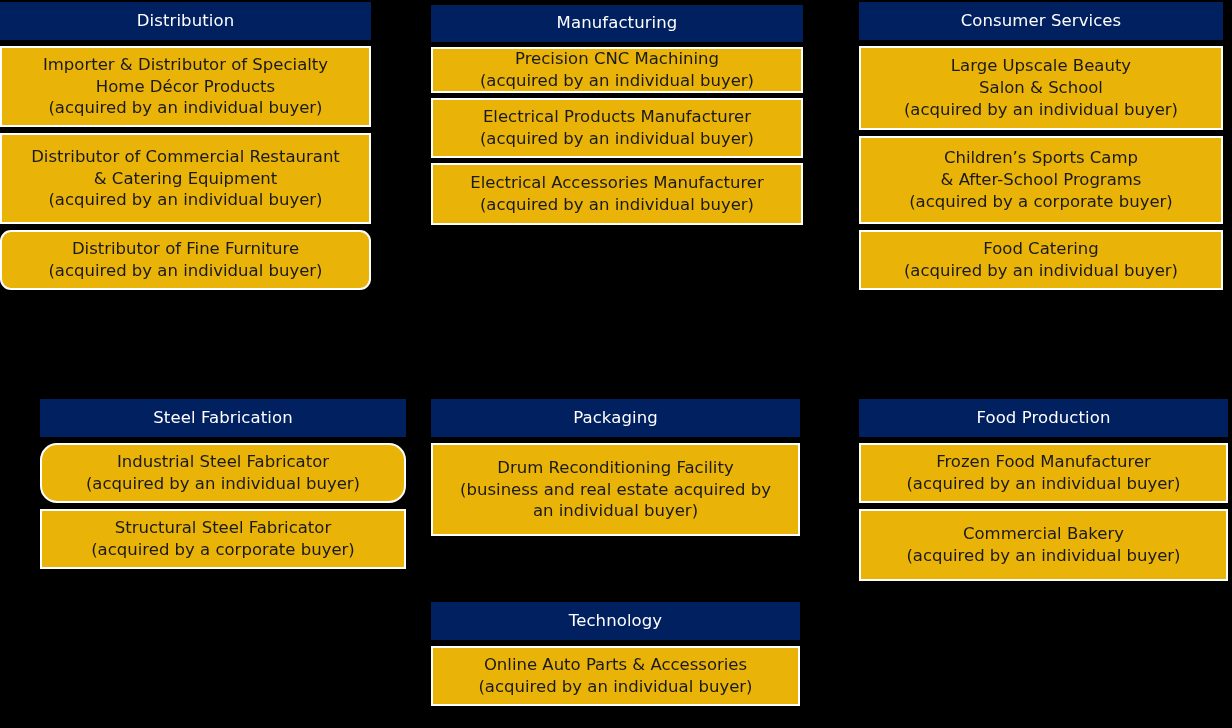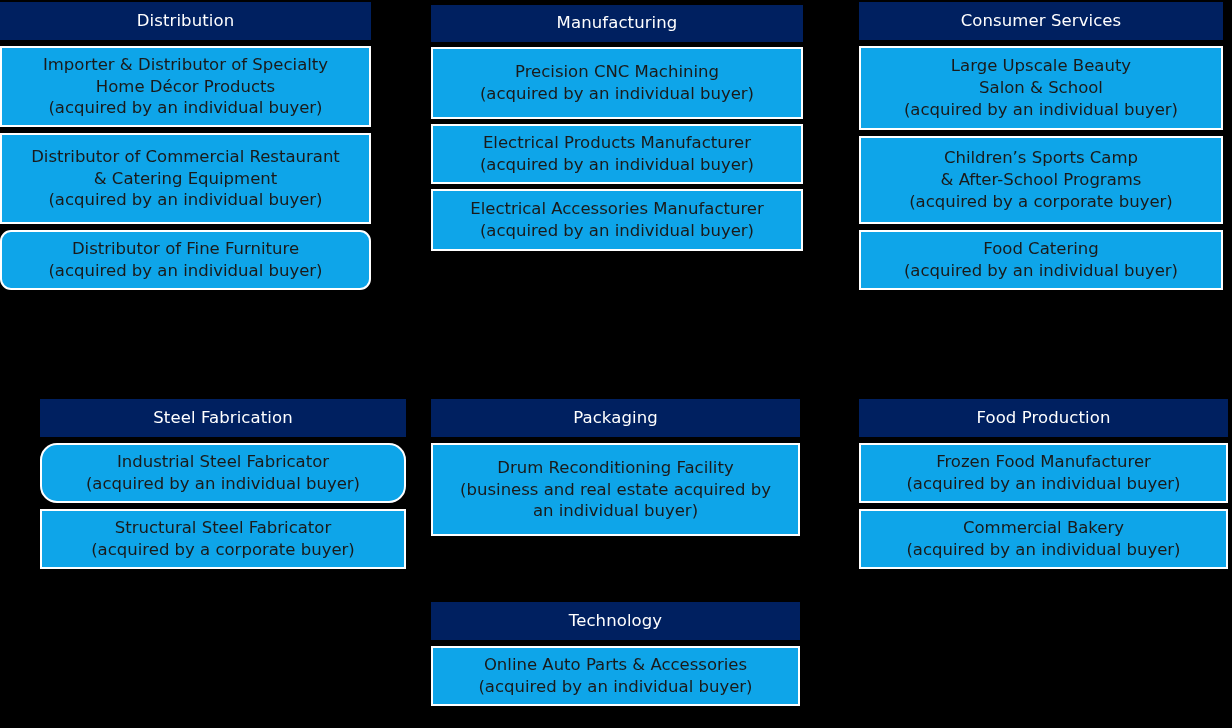--- a/index.html
+++ b/index.html
@@ -31,21 +31,21 @@
     font-size: 16.5px;
     line-height: 1.15;
     display: flex;
     align-items: center;
     justify-content: center;
     box-sizing: border-box;
     padding: 2px 0;
     letter-spacing: 0.1px;
   }
   .card {
-    background: #0ea5e9;
+    background: #eab308;
     border: 2px solid #FFFFFF;
     color: #1A1A1A;
     text-align: center;
     font-size: 16.5px;
     line-height: 1.32;
     display: flex;
     align-items: center;
     justify-content: center;
     box-sizing: border-box;
     padding: 18px 8px;
@@ -82,21 +82,21 @@
 &amp; Catering Equipment
 (acquired by an individual buyer)</div>
     <div class="gap-sm"></div>
     <div class="card" style="height:60px;border-radius:11px;">Distributor of Fine Furniture
 (acquired by an individual buyer)</div>
   </div>
 
   <div class="col" id="col-manufacturing">
     <div class="cat-header h-37">Manufacturing</div>
     <div class="gap-xs"></div>
-    <div class="card" style="height:72px;">Precision CNC Machining
+    <div class="card" style="height:46px;">Precision CNC Machining
 (acquired by an individual buyer)</div>
     <div class="gap-xs"></div>
     <div class="card" style="height:60px;">Electrical Products Manufacturer
 (acquired by an individual buyer)</div>
     <div class="gap-xs"></div>
     <div class="card" style="height:62px;">Electrical Accessories Manufacturer
 (acquired by an individual buyer)</div>
   </div>
 
   <div class="col" id="col-consumer">
@@ -138,17 +138,17 @@
     <div class="card" style="height:60px;">Online Auto Parts &amp; Accessories
 (acquired by an individual buyer)</div>
   </div>
 
   <div class="col" id="col-food">
     <div class="cat-header h-38">Food Production</div>
     <div class="gap-sm"></div>
     <div class="card" style="height:60px;">Frozen Food Manufacturer
 (acquired by an individual buyer)</div>
     <div class="gap-sm"></div>
-    <div class="card" style="height:60px;">Commercial Bakery
+    <div class="card" style="height:72px;">Commercial Bakery
 (acquired by an individual buyer)</div>
   </div>
 
 </div>
 
 </body></html>

